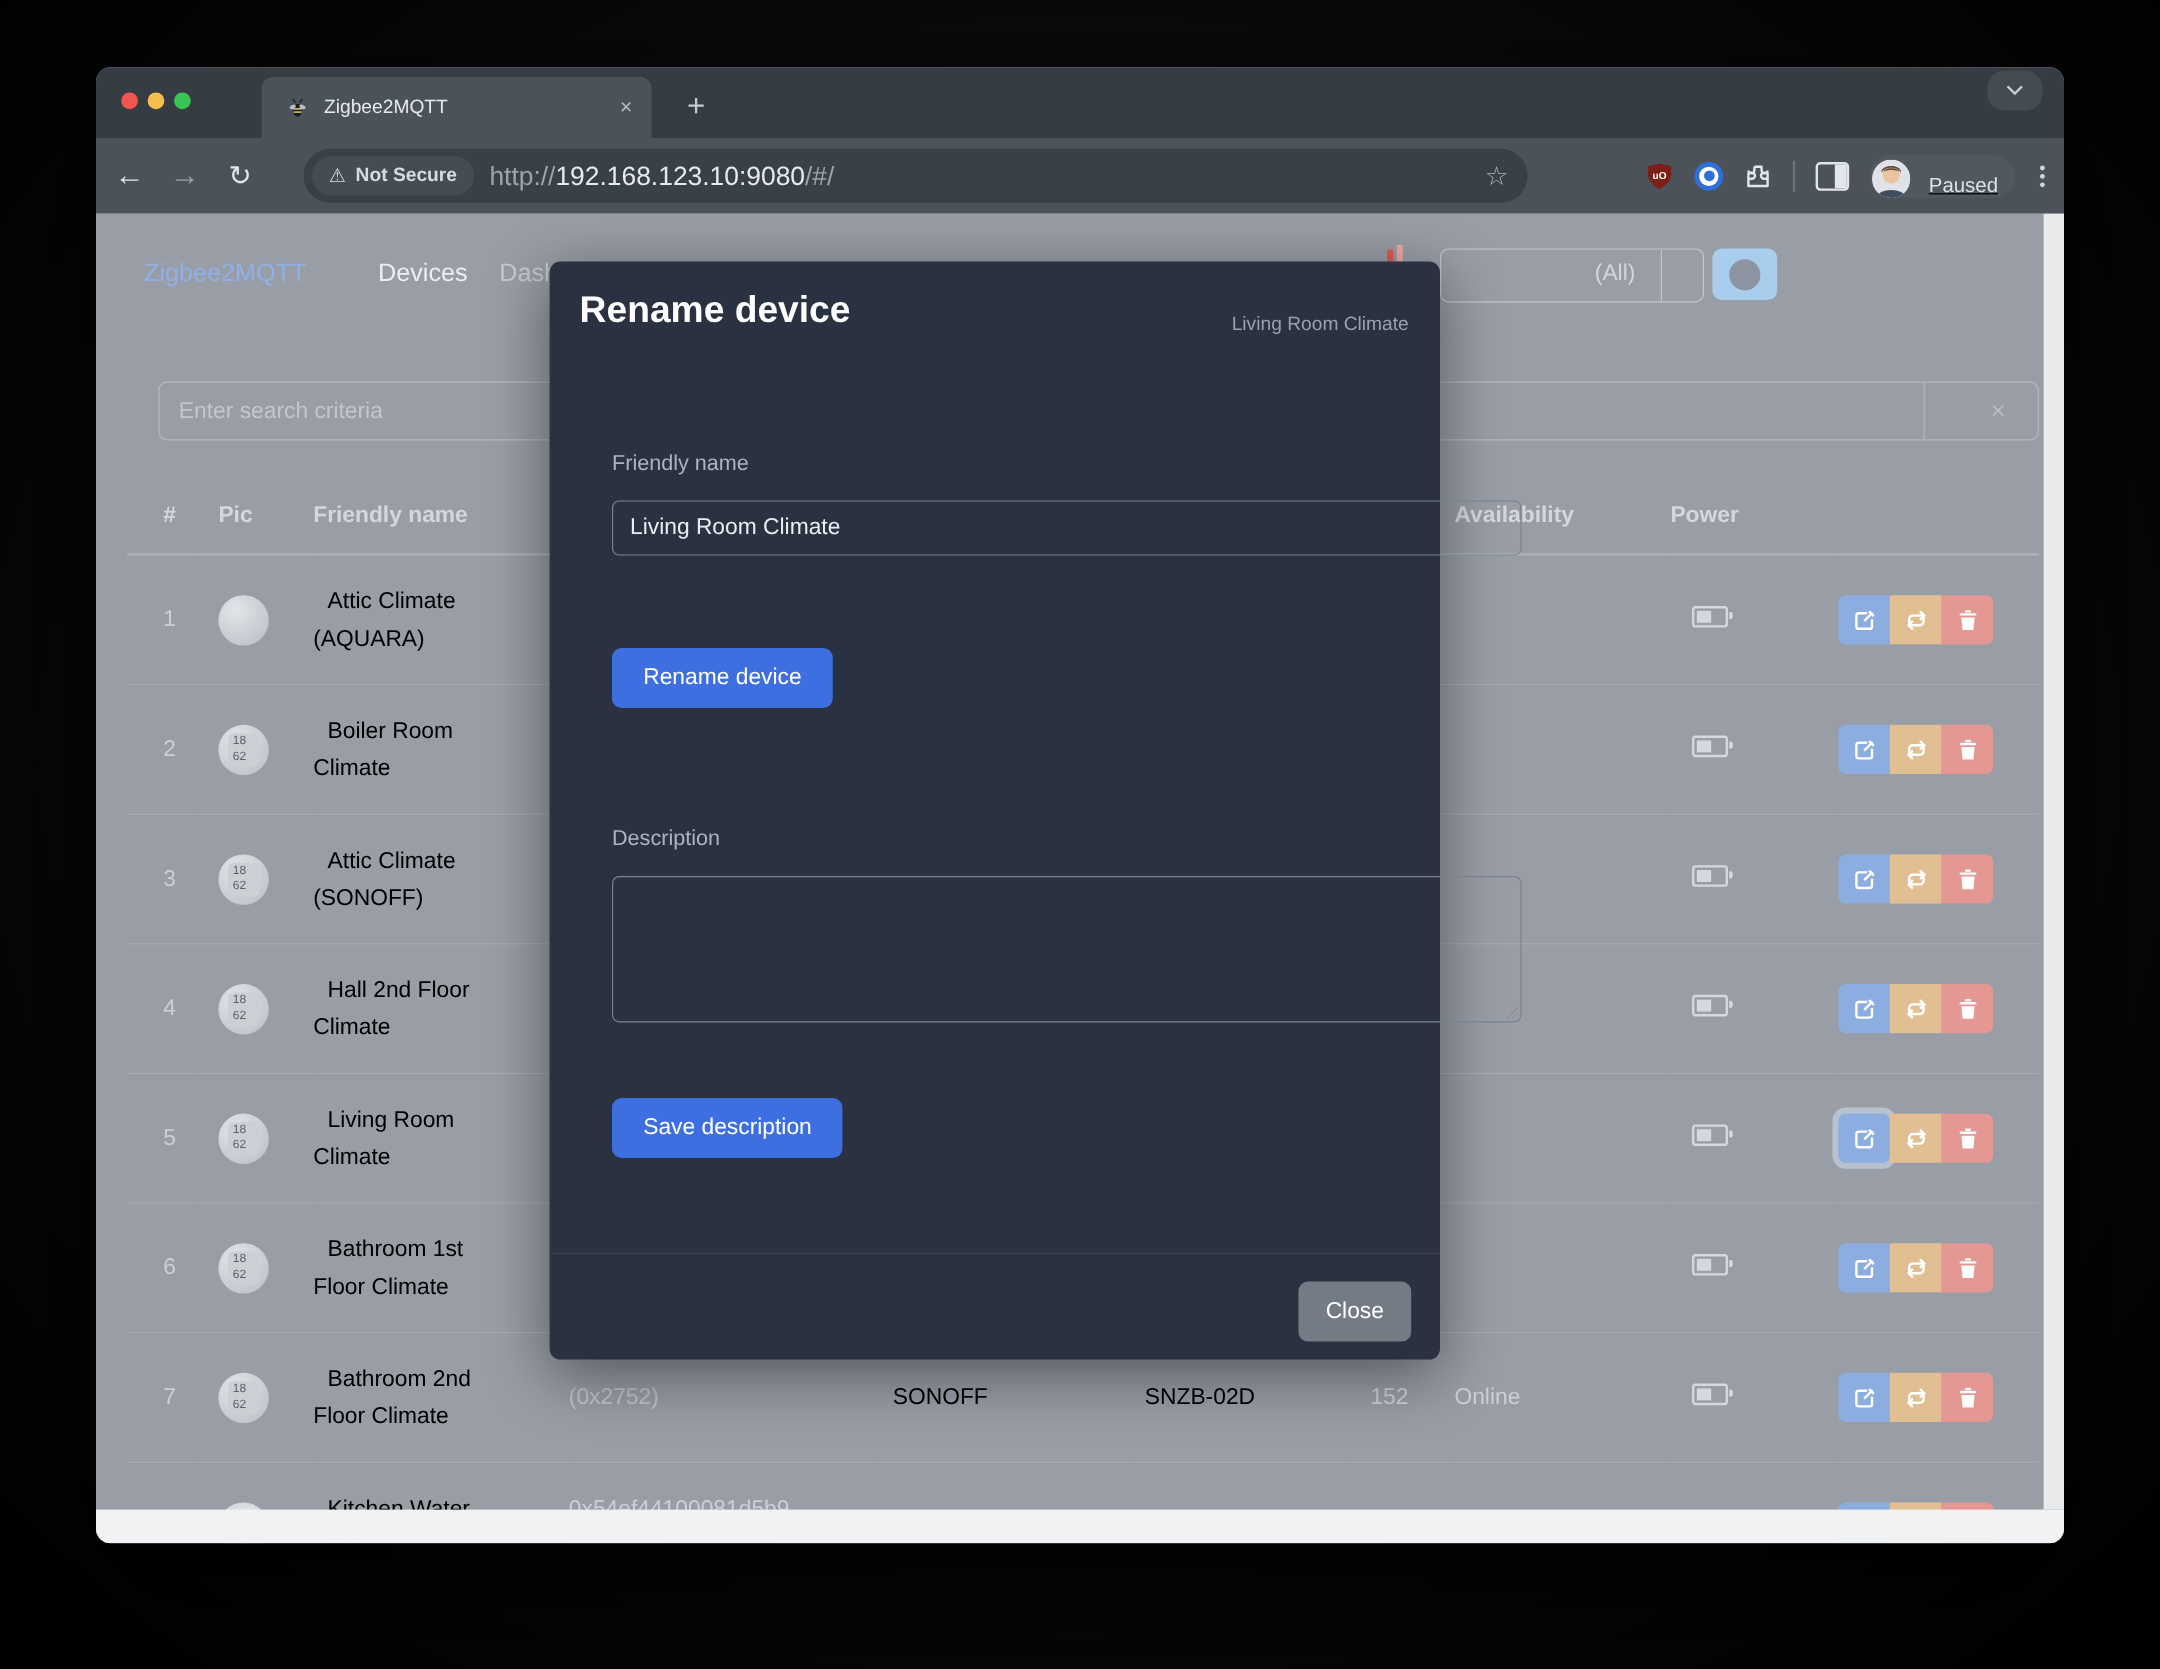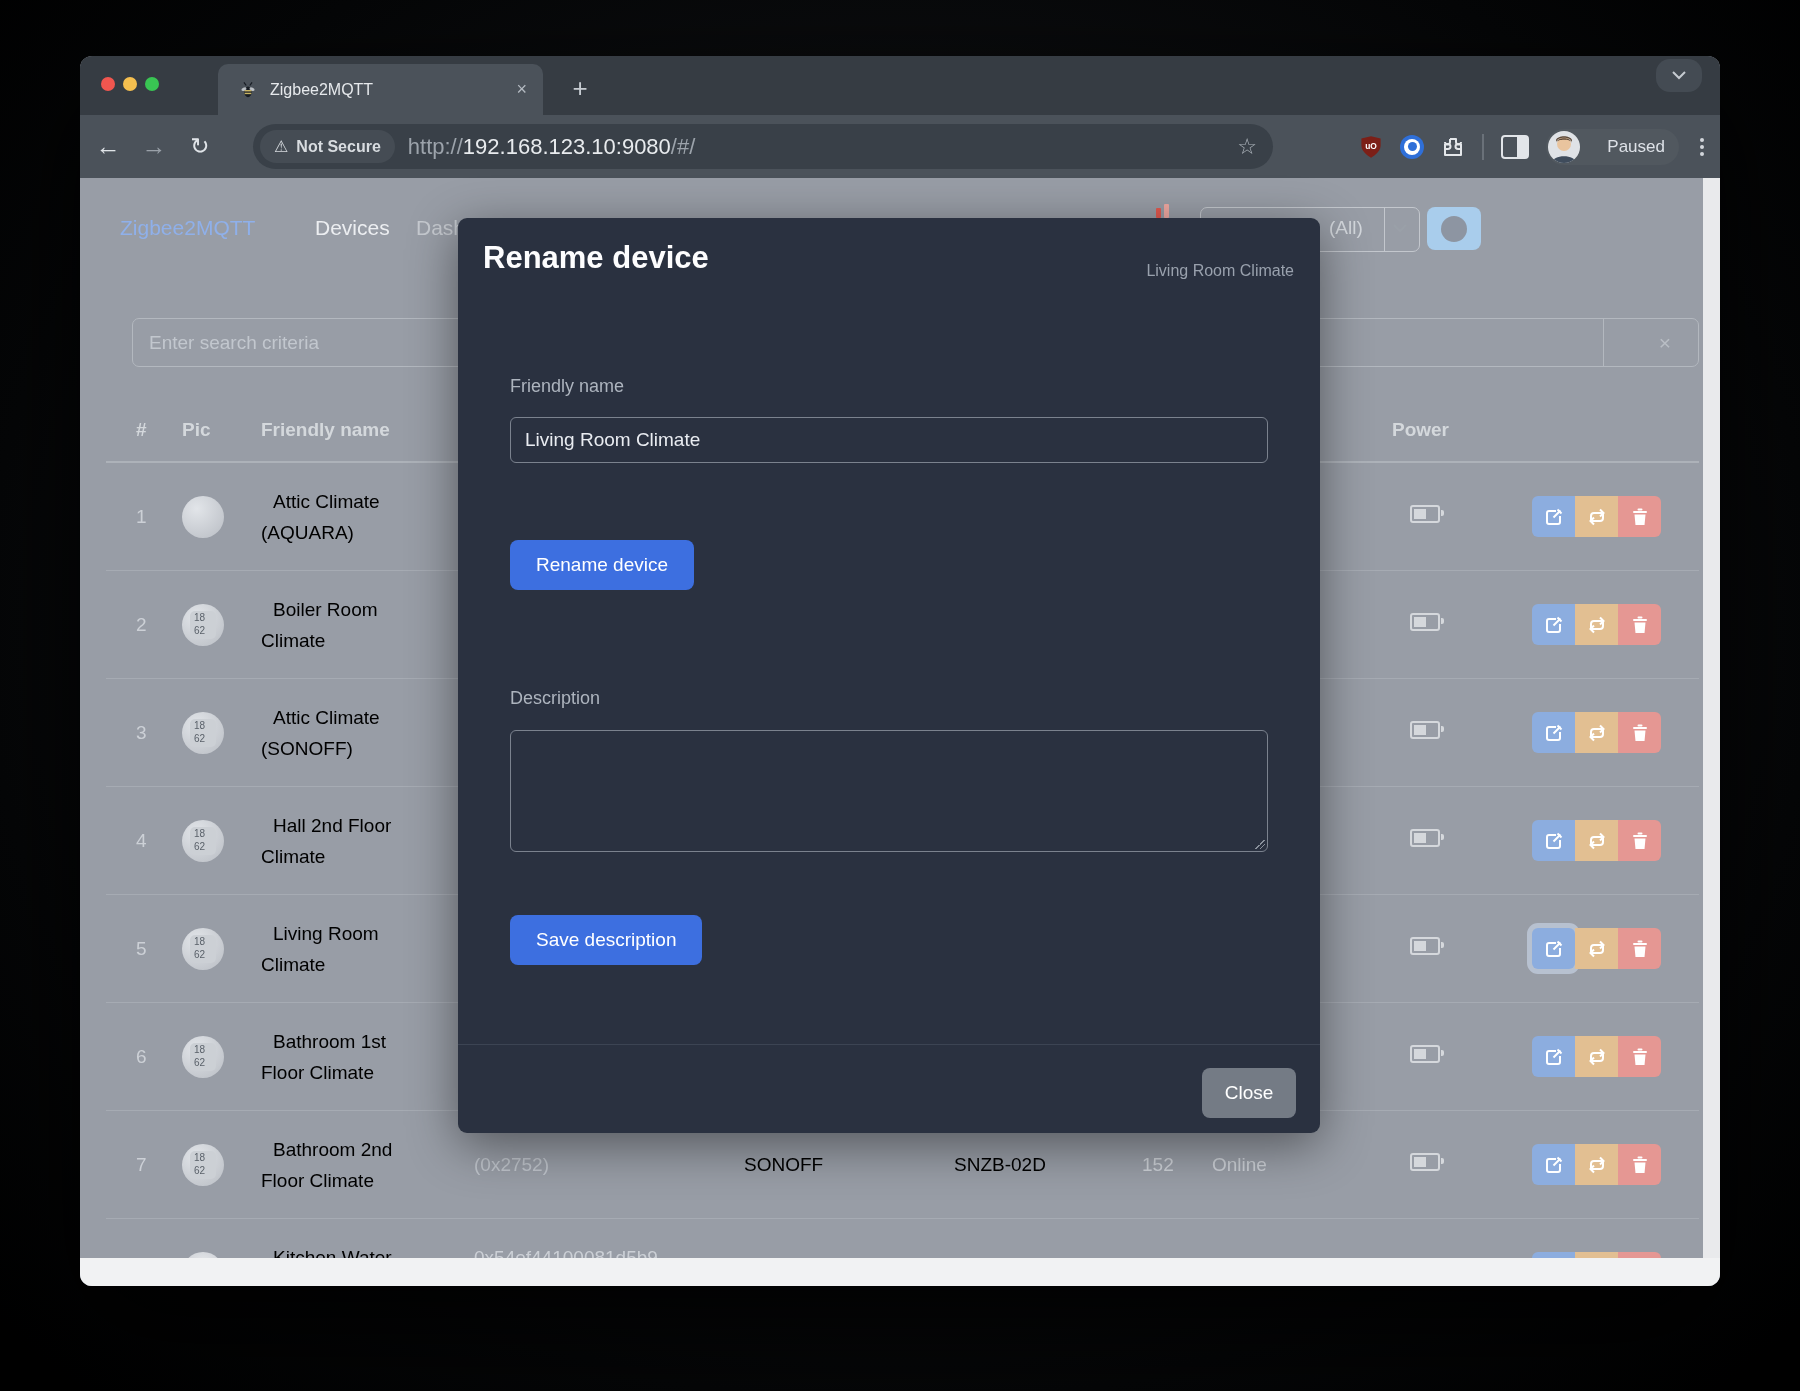--- a/index.html
+++ b/index.html
@@ -48,21 +48,21 @@
   .url-text b{color:#e8ebee;font-weight:normal;}
   .url-star{margin-left:auto;margin-right:16px;font-size:22px;color:#aeb5bc;}
   .ext-cluster{position:absolute;right:12px;top:0;height:63px;display:flex;align-items:center;gap:17px;}
   .ub-shield{width:24px;height:24px;}
   .op-icon{width:24px;height:24px;border-radius:50%;background:#2f6fd8;display:flex;align-items:center;justify-content:center;}
   .op-mid{width:16px;height:16px;border-radius:50%;background:#fff;display:flex;align-items:center;justify-content:center;}
   .op-core{width:9px;height:9px;border-radius:50%;background:#2f6fd8;}
   .divider-v{width:2px;height:26px;background:#6a7179;}
   .sidebar-ic{width:24px;height:20px;border:2px solid #e2e5e9;border-radius:4px;position:relative;}
   .sidebar-ic::after{content:"";position:absolute;right:0;top:0;bottom:0;width:10px;background:#e2e5e9;}
-  .avatar-pill{height:36px;border-radius:18px;background:#51585f;display:flex;align-items:center;padding:0 14px 0 2px;gap:27px;}
+  .avatar-pill{height:36px;border-radius:18px;background:#51585f;display:flex;align-items:flex-end;padding:0 14px 0 2px;gap:15px;text-decoration:underline;}
   .avatar{width:32px;height:32px;border-radius:50%;overflow:hidden;}
   .paused-label{font-size:17px;color:#dde1e7;}
   .dots{display:flex;flex-direction:column;gap:3px;padding:0 4px;}
   .dots i{width:4px;height:4px;border-radius:50%;background:#d2d6db;}
   
   .page{position:absolute;top:122px;left:0;width:1640px;height:1108px;background:#989da6;overflow:hidden;}
   .page-scrollbar{position:absolute;right:0;top:0;width:17px;height:1080px;background:#e9eaec;z-index:6;}
   .page-bottom{position:absolute;bottom:0;left:0;width:100%;height:28px;background:#f1f2f3;z-index:7;}
   .nav-brand{position:absolute;left:40px;top:38px;font-size:21px;color:#8fb0ea;text-decoration:none;}
   .nav-item{position:absolute;top:38px;font-size:21px;text-decoration:none;margin-left:43px;}
@@ -111,21 +111,21 @@
     border-radius:3px;margin-left:18px;}
   .battery::after{content:"";position:absolute;right:-6px;top:3px;width:3px;height:6px;background:#d5d8dc;border-radius:0 2px 2px 0;}
   .battery::before{content:"";position:absolute;left:2px;top:2px;bottom:2px;width:12px;background:#d5d8dc;}
   .btn-group{display:flex;width:129px;}
   .abtn{width:43px;height:41px;border:none;display:flex;align-items:center;justify-content:center;padding:0;}
   .abtn.edit{background:#8caddf;border-radius:6px 0 0 6px;}
   .abtn.refresh{background:#e2bf92;}
   .abtn.del{background:#e59793;border-radius:0 6px 6px 0;}
   .abtn.edit.focused{box-shadow:0 0 0 5px rgba(210,223,242,0.55);border-radius:6px;}
   
-  .modal{position:absolute;left:378px;top:162px;width:862px;height:915px;background:#2a3140;
+  .modal{position:absolute;left:378px;top:162px;width:742px;height:915px;background:#2a3140;
     border-radius:9px;z-index:20;box-shadow:0 12px 50px rgba(0,0,0,0.45);}
   .modal-title{position:absolute;left:25px;top:22px;font-size:31px;font-weight:bold;color:#fdfdfe;}
   .modal-subtitle{position:absolute;right:26px;top:44px;font-size:16px;color:#99a1ad;}
   .fn-label,.desc-label{position:absolute;left:52px;font-size:18px;color:#adb4be;}
   .fn-label{top:158px;}
   .fn-input{position:absolute;left:52px;top:199px;width:758px;height:46px;box-sizing:border-box;
     background:transparent;border:1px solid #7b828e;border-radius:6px;color:#e9ecf1;font-size:19px;
     padding:0 14px;font-family:"Liberation Sans",sans-serif;outline:none;}
   .btn-primary{position:absolute;left:52px;height:50px;background:#3d6fe0;border:none;border-radius:8px;
     color:#fff;font-size:19px;padding:0 26px;font-family:"Liberation Sans",sans-serif;}

